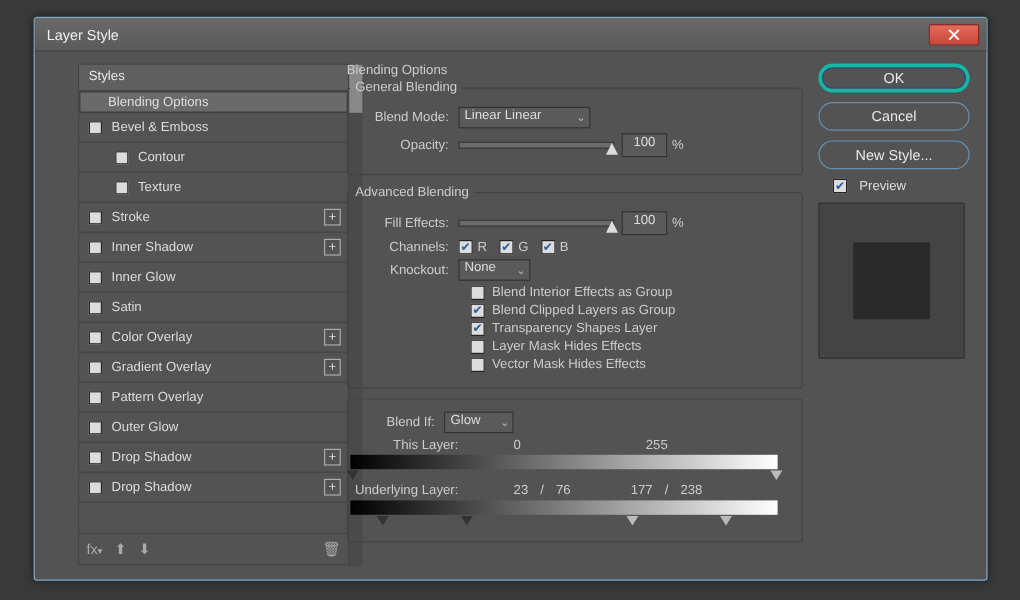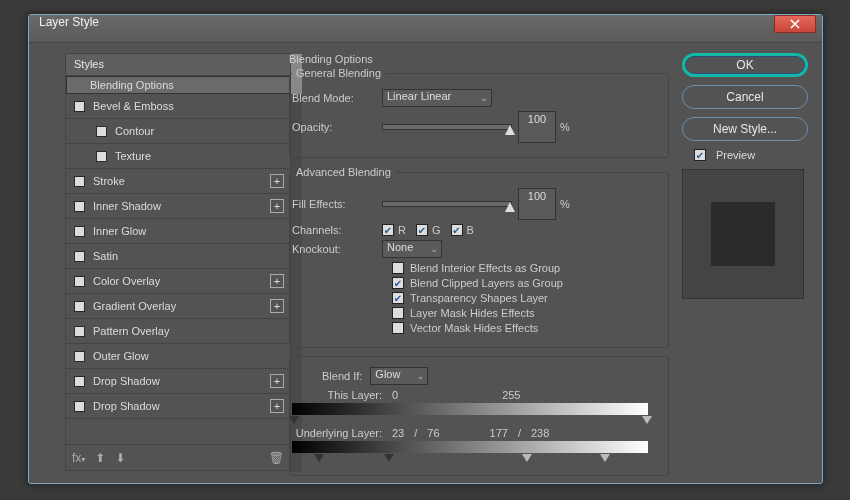--- a/index.html
+++ b/index.html
@@ -1,18 +1,18 @@
 <!DOCTYPE html>
 <html><head>
 <meta charset="utf-8">
 <style>
 * { box-sizing: border-box; margin: 0; padding: 0; font-family: "Segoe UI", Tahoma, sans-serif; }
 body { background: #3a3a3a; width: 850px; height: 500px; overflow: hidden; position: relative; }
 .dialog { position: absolute; left: 28px; top: 14px; width: 795px; height: 470px; background: #535353; border: 1px solid #7aa8c8; border-radius: 3px; box-shadow: 0 0 8px rgba(0,0,0,0.5); }
-.titlebar { height: 28px; background: linear-gradient(#6a6a6a,#5a5a5a); display: flex; align-items: flex-start; padding: 0 6px; border-bottom: 1px solid #444; }
+.titlebar { height: 28px; background: linear-gradient(#6a6a6a,#5a5a5a); display: flex; align-items: center; padding: 0 6px; border-bottom: 1px solid #444; }
 .titlebar .title { color: #f0f0f0; font-size: 12px; flex: 1; padding-left: 4px; }
 .titlebar .close { width: 42px; height: 18px; background: linear-gradient(#e56a5a,#c8463a); border: 1px solid #8a2a20; border-radius: 2px; display: flex; align-items: center; justify-content: center; color: #fff; font-size: 10px; cursor: pointer; }
 .body { position: absolute; top: 28px; left: 0; right: 0; bottom: 0; padding: 10px; }
 .left-panel { position: absolute; left: 12px; top: 10px; width: 226px; height: 418px; border: 1px solid #444; background: #535353; margin-left: 24px; }
 .left-panel .hdr { height: 22px; background: #5f5f5f; color: #e8e8e8; font-size: 11px; padding: 4px 8px; border-bottom: 1px solid #444; }
 .style-list { height: 370px; overflow: hidden; }
 .style-row { display: flex; align-items: center; height: 25px; padding: 0 6px 0 8px; color: #dcdcdc; font-size: 11px; border-bottom: 1px solid #444; cursor: pointer; }
 .style-row.sel { background: #6a6a6a; }
 .style-row .cb { width: 11px; height: 11px; border: 1px solid #2a2a2a; background: #dcdcdc; margin-right: 8px; display: flex; align-items: center; justify-content: center; font-size: 9px; color: #333; }
 .style-row .cb.nc { background: transparent; border: none; }
@@ -22,39 +22,39 @@
 .left-footer { position: absolute; bottom: 0; left: 0; right: 0; height: 26px; border-top: 1px solid #444; display: flex; align-items: center; padding: 0 6px; gap: 10px; }
 .left-footer .ic { color: #aaa; font-size: 12px; cursor: pointer; }
 .left-footer .trash { margin-left: auto; }
 .scroll-track { position: absolute; right: -12px; top: 0; width: 11px; height: 418px; background: #4a4a4a; }
 .scroll-thumb { position: absolute; top: 0; width: 11px; height: 40px; background: #888; }
 
 .center-panel { position: absolute; left: 260px; top: 10px; width: 380px; }
 fieldset { border: 1px solid #444; border-radius: 3px; margin-bottom: 8px; padding: 6px 10px 10px 2px; }
 fieldset legend { color: #ccc; font-size: 11px; padding: 0 4px; }
 .row { display: flex; align-items: center; margin: 4px 0; font-size: 11px; color: #ccc; }
-.row .lab { width: 90px; padding-right: 8px; }
+.row .lab { width: 90px; text-align: right; padding-right: 8px; }
 .sel { background: #5a5a5a; border: 1px solid #333; color: #ddd; font-size: 11px; height: 18px; padding: 0 16px 0 4px; position: relative; }
 .sel .arr { position: absolute; right: 3px; top: 3px; font-size: 9px; color: #bbb; }
 .slider { height: 6px; background: #6a6a6a; border: 1px solid #333; position: relative; flex: 1; margin-right: 6px; }
 .slider .knob { position: absolute; top: -4px; width: 0; height: 0; border-left: 5px solid transparent; border-right: 5px solid transparent; border-bottom: 10px solid #ddd; transform: translateY(4px); }
-.numbox { width: 38px; height: 32px; background: #5a5a5a; border: 1px solid #333; color: #ddd; font-size: 11px; text-align: center; line-height: 14px; margin-right: 4px; }
+.numbox { width: 38px; height: 20px; background: #5a5a5a; border: 1px solid #333; color: #ddd; font-size: 11px; text-align: center; line-height: 14px; margin-right: 4px; }
 .cbx { width: 12px; height: 12px; border: 1px solid #222; background: #ddd; margin-right: 4px; display: flex; align-items: center; justify-content: center; font-size: 10px; color: #2a5aa0; }
 .cbx.off { background: #ddd; color: transparent; }
 .chk-line { display: flex; align-items: center; font-size: 11px; color: #ccc; margin: 3px 0 3px 100px; }
 .chk-line .cbx { margin-right: 6px; }
 
 .blendif { margin-top: 2px; }
 .gradbar { height: 12px; position: relative; margin: 2px 0 12px 0; }
 .gradbar .g { position: absolute; left: 0; right: 10px; top: 0; height: 12px; }
 .gradbar .tri { position: absolute; bottom: -9px; width: 0; height: 0; border-left: 5px solid transparent; border-right: 5px solid transparent; border-top: 8px solid #bbb; }
 .gradbar .tri.dk { border-top-color: #333; }
 .grad-this { background: linear-gradient(to right,#000,#fff); }
 .grad-under { background: linear-gradient(to right,#000,#fff); }
-.bi-row { display: flex; align-items: center; font-size: 11px; color: #ccc; margin: 2px 0 0 0; }
+.bi-row { display: flex; align-items: center; font-size: 11px; color: #ccc; margin: 2px 0 0 0; gap: 36px; }
 .bi-row .lab2 { width: 100px; text-align: right; padding-right: 10px; }
 .bi-row .vals { flex: 1; display: flex; gap: 20px; }
 
 .right-panel { position: absolute; right: 14px; top: 10px; width: 126px; }
 .btn { height: 24px; border: 1px solid #6a90b0; background: #535353; color: #e8e8e8; font-size: 12px; border-radius: 12px; display: flex; align-items: center; justify-content: center; margin-bottom: 8px; cursor: pointer; }
 .btn.primary { border: 3px solid #14b8a6; box-shadow: 0 0 0 1px #2a4a78 inset; }
 .preview-row { display: flex; align-items: center; gap: 6px; color: #ddd; font-size: 11px; margin: 6px 0 8px 12px; }
 .preview-box { width: 122px; height: 130px; background: #444; border: 1px solid #333; display: flex; align-items: center; justify-content: center; }
 .preview-box .inner { width: 64px; height: 64px; background: #2a2a2a; }
 .grp-title { color: #ccc; font-size: 11px; margin-bottom: 2px; }

